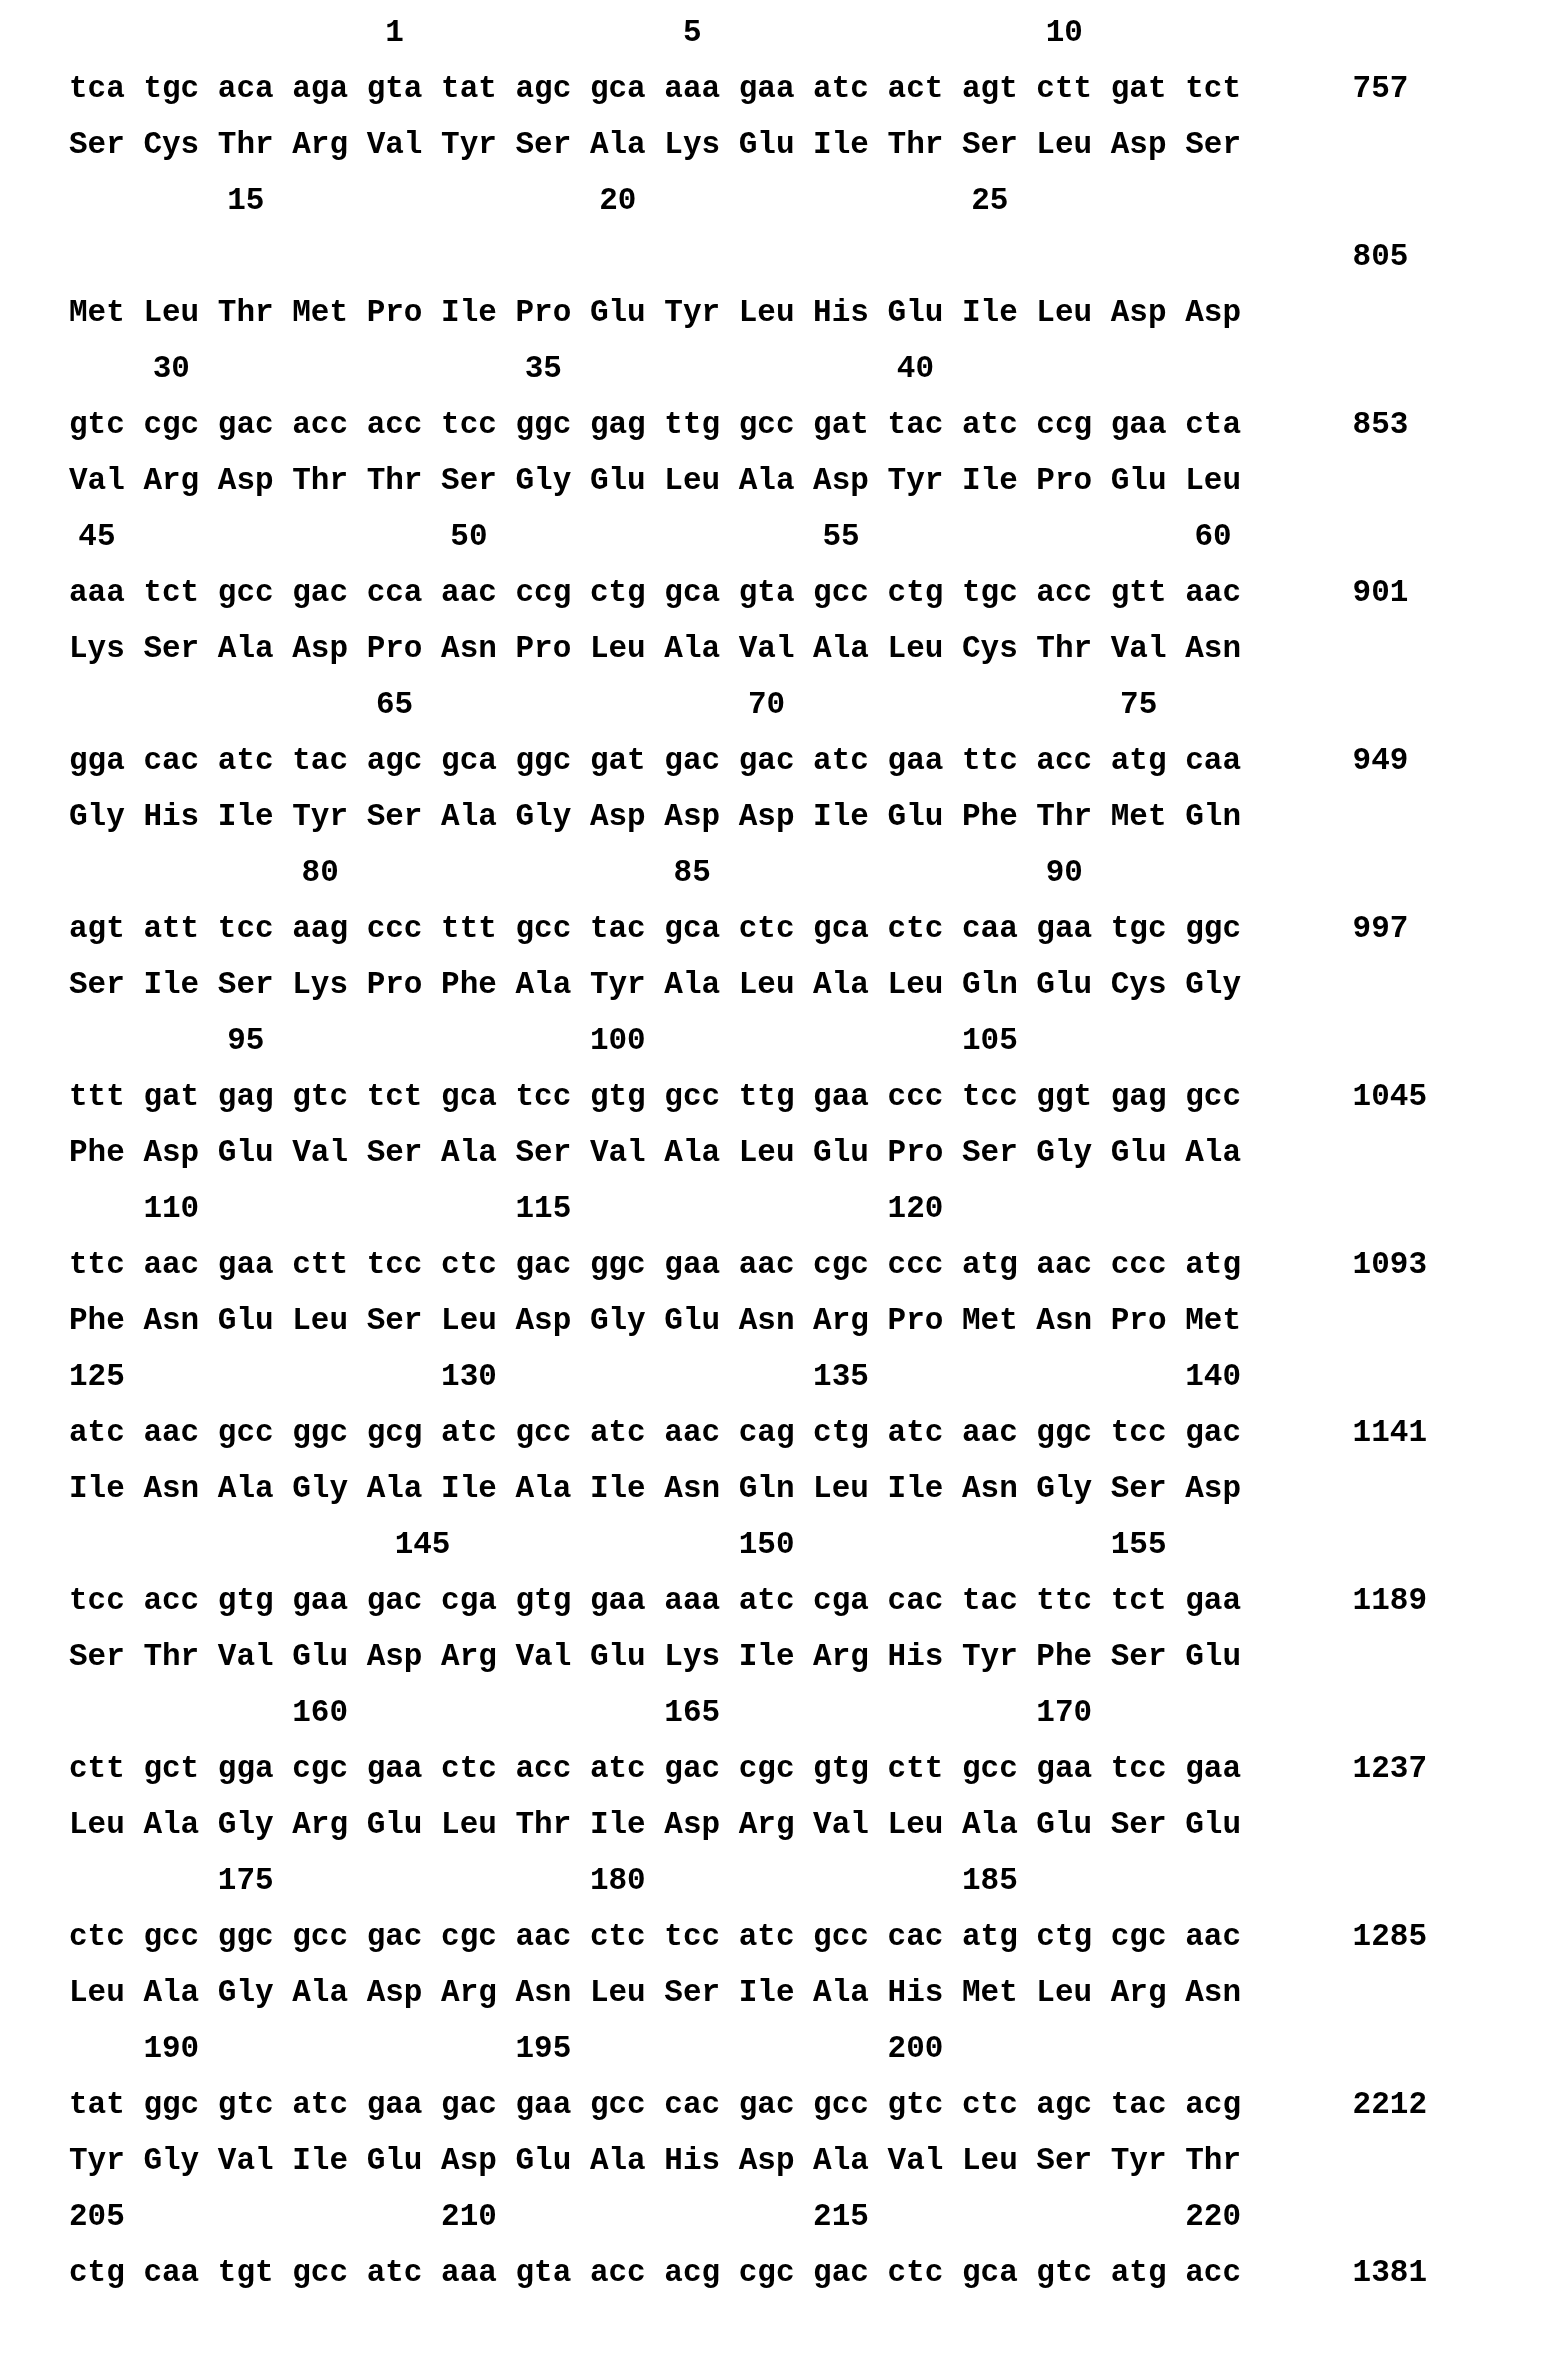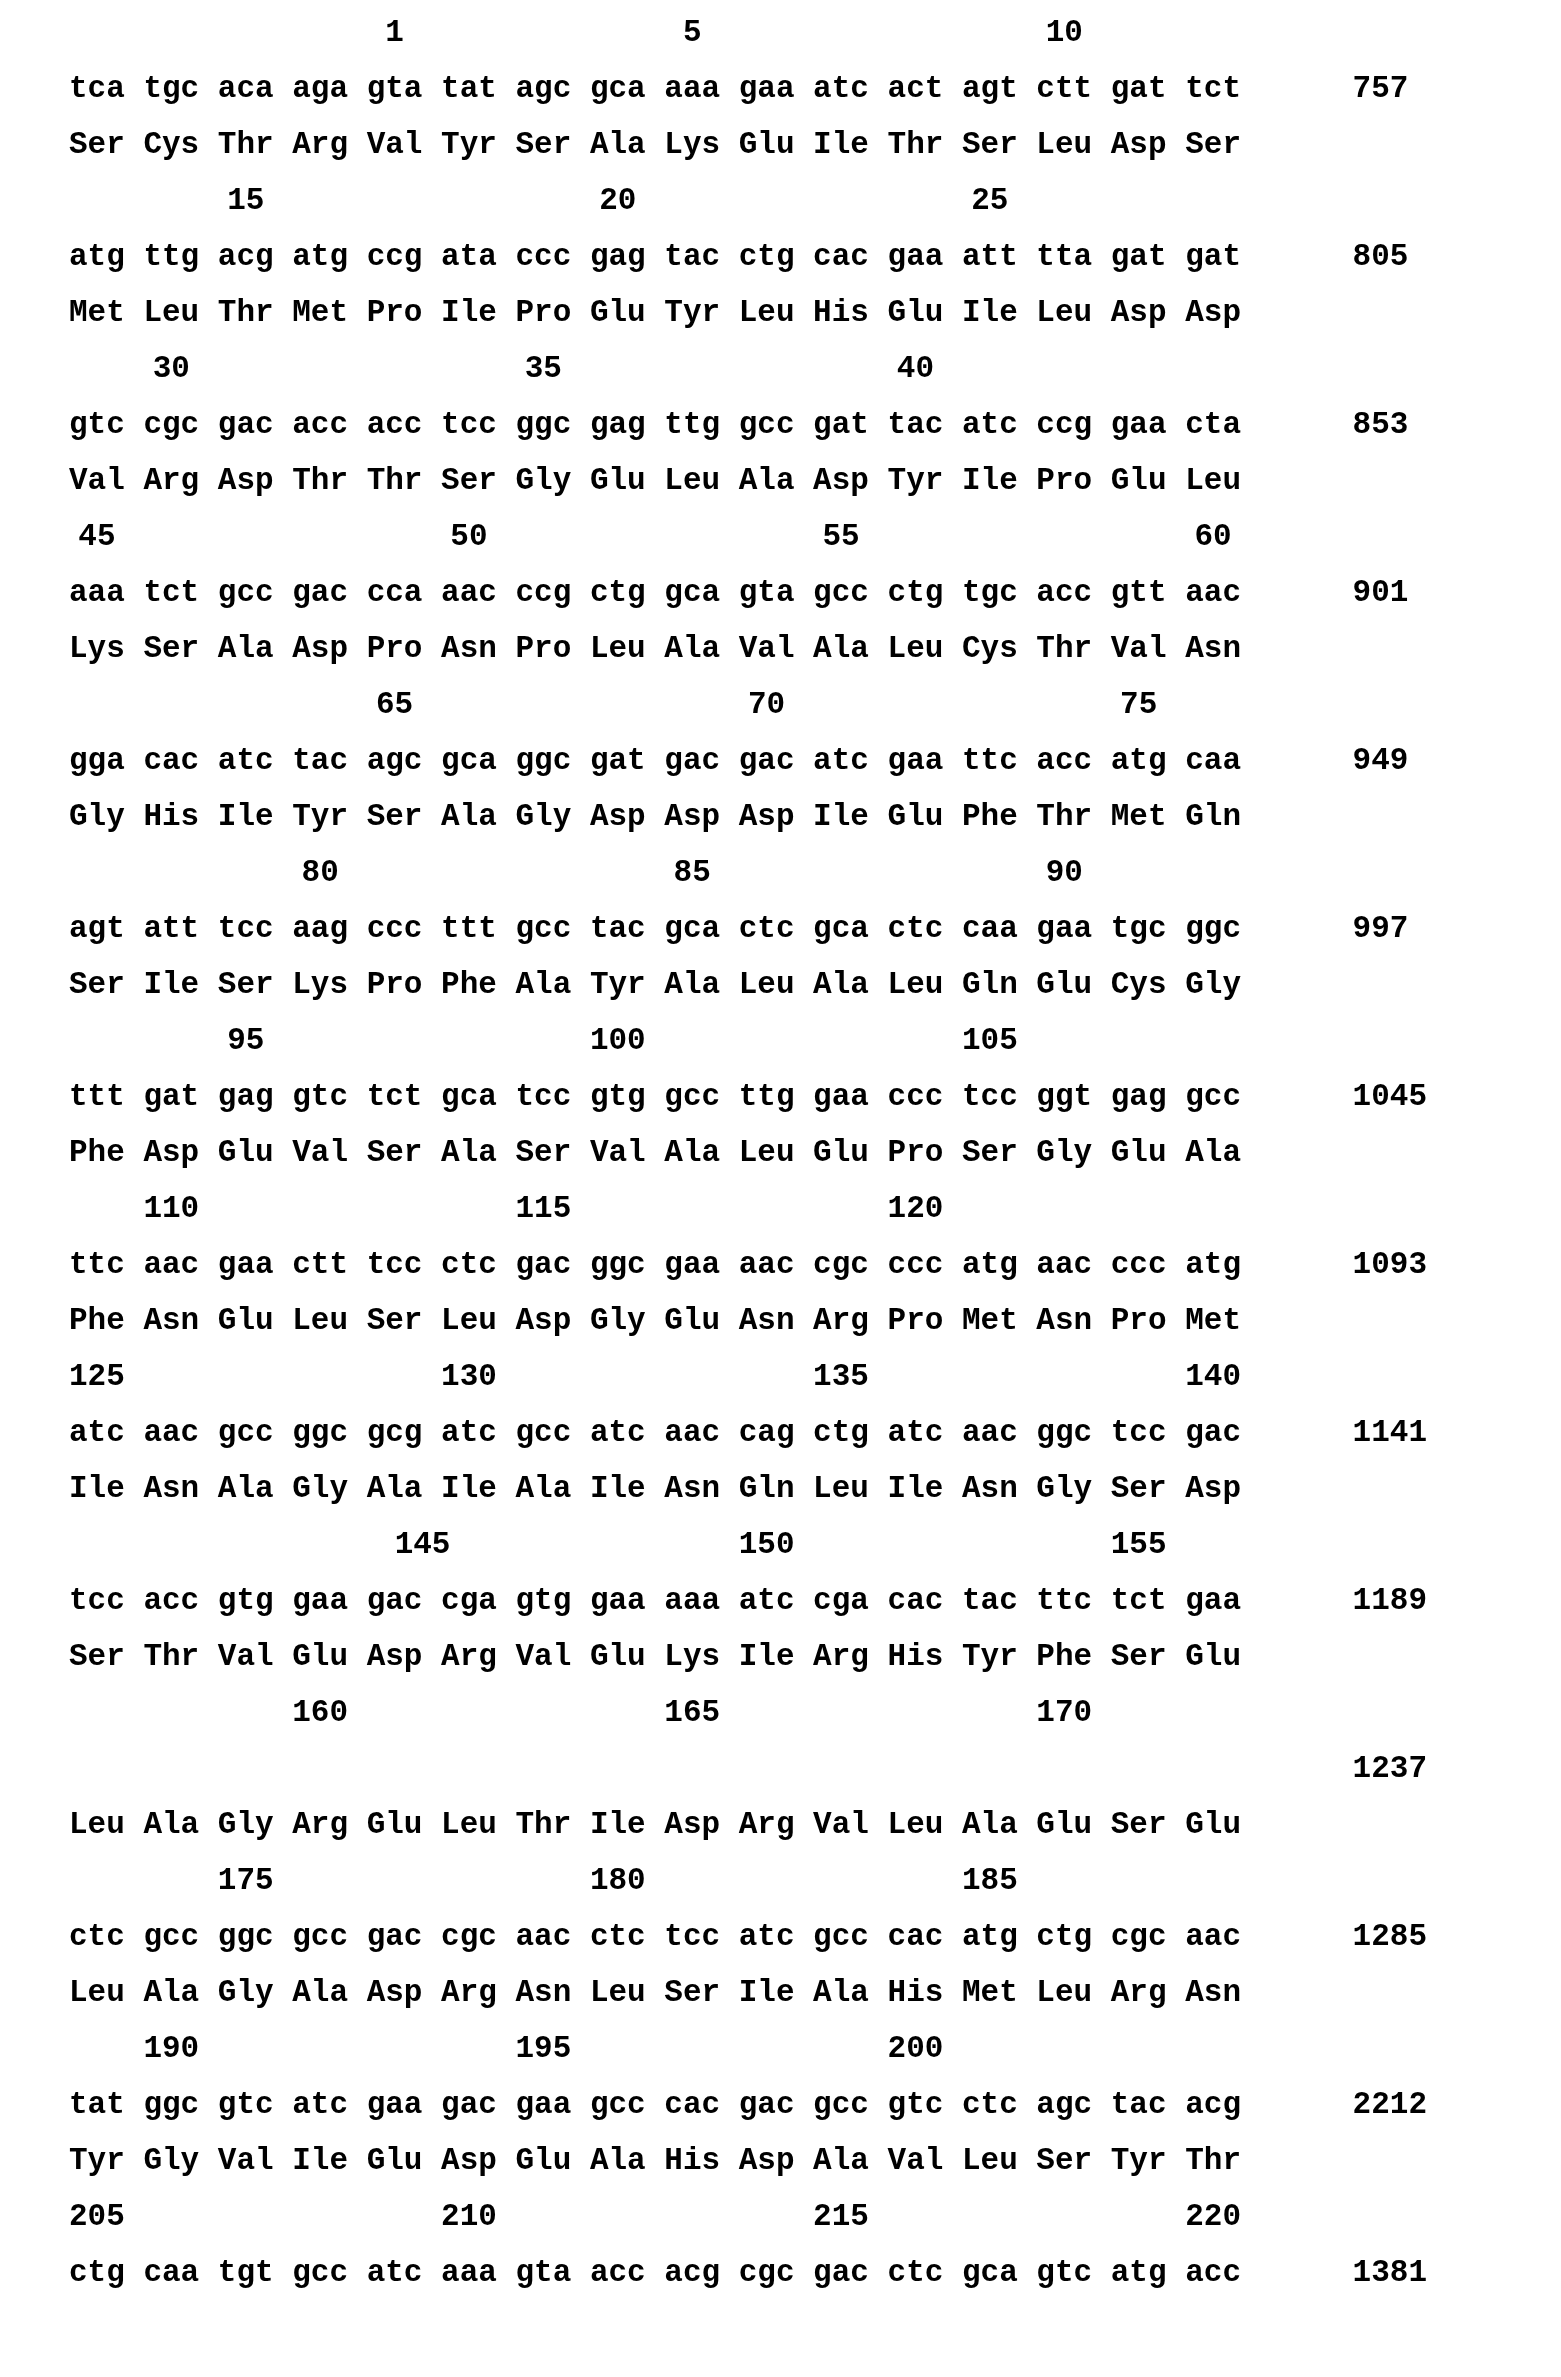--- a/index.html
+++ b/index.html
@@ -30,21 +30,21 @@
 <div class="page" style="background: rgb(255, 255, 255); color: rgb(0, 0, 0);">
   <div class="content" id="blocks">
   <div>
     <div class="line numline"><span style="left: 17ch;">1</span><span style="left: 33ch;">5</span><span style="left: 52.5ch;">10</span></div>
     <div class="line codonline"><span>tca tgc aca aga gta tat agc gca aaa gaa atc act agt ctt gat tct</span><span class="pos">757</span></div>
     <div class="line aaline"><span>Ser Cys Thr Arg Val Tyr Ser Ala Lys Glu Ile Thr Ser Leu Asp Ser</span></div>
   </div>
 
   <div>
     <div class="line numline"><span style="left: 8.5ch;">15</span><span style="left: 28.5ch;">20</span><span style="left: 48.5ch;">25</span></div>
-    <div class="line codonline"><span>atg ttg acg atg ccg ata ccc gag tac ctg cac gaa att tta gat gat</span><span class="pos">805</span></div>
+    <div class="line codonline"><span class="pos">805</span></div>
     <div class="line aaline"><span>Met Leu Thr Met Pro Ile Pro Glu Tyr Leu His Glu Ile Leu Asp Asp</span></div>
   </div>
 
   <div>
     <div class="line numline"><span style="left: 4.5ch;">30</span><span style="left: 24.5ch;">35</span><span style="left: 44.5ch;">40</span></div>
     <div class="line codonline"><span>gtc cgc gac acc acc tcc ggc gag ttg gcc gat tac atc ccg gaa cta</span><span class="pos">853</span></div>
     <div class="line aaline"><span>Val Arg Asp Thr Thr Ser Gly Glu Leu Ala Asp Tyr Ile Pro Glu Leu</span></div>
   </div>
 
   <div>
@@ -84,21 +84,21 @@
   </div>
 
   <div>
     <div class="line numline"><span style="left: 16ch; margin-left: 28px;">145</span><span style="left: 36ch;">150</span><span style="left: 56ch;">155</span></div>
     <div class="line codonline"><span>tcc acc gtg gaa gac cga gtg gaa aaa atc cga cac tac ttc tct gaa</span><span class="pos">1189</span></div>
     <div class="line aaline"><span>Ser Thr Val Glu Asp Arg Val Glu Lys Ile Arg His Tyr Phe Ser Glu</span></div>
   </div>
 
   <div>
     <div class="line numline"><span style="left: 12ch;">160</span><span style="left: 32ch;">165</span><span style="left: 52ch;">170</span></div>
-    <div class="line codonline"><span class="pos">1237</span></div>
+    <div class="line codonline"><span>ctt gct gga cgc gaa ctc acc atc gac cgc gtg ctt gcc gaa tcc gaa</span><span class="pos">1237</span></div>
     <div class="line aaline"><span>Leu Ala Gly Arg Glu Leu Thr Ile Asp Arg Val Leu Ala Glu Ser Glu</span></div>
   </div>
 
   <div>
     <div class="line numline"><span style="left: 8ch;">175</span><span style="left: 28ch;">180</span><span style="left: 48ch;">185</span></div>
     <div class="line codonline"><span>ctc gcc ggc gcc gac cgc aac ctc tcc atc gcc cac atg ctg cgc aac</span><span class="pos">1285</span></div>
     <div class="line aaline"><span>Leu Ala Gly Ala Asp Arg Asn Leu Ser Ile Ala His Met Leu Arg Asn</span></div>
   </div>
 
   <div>

